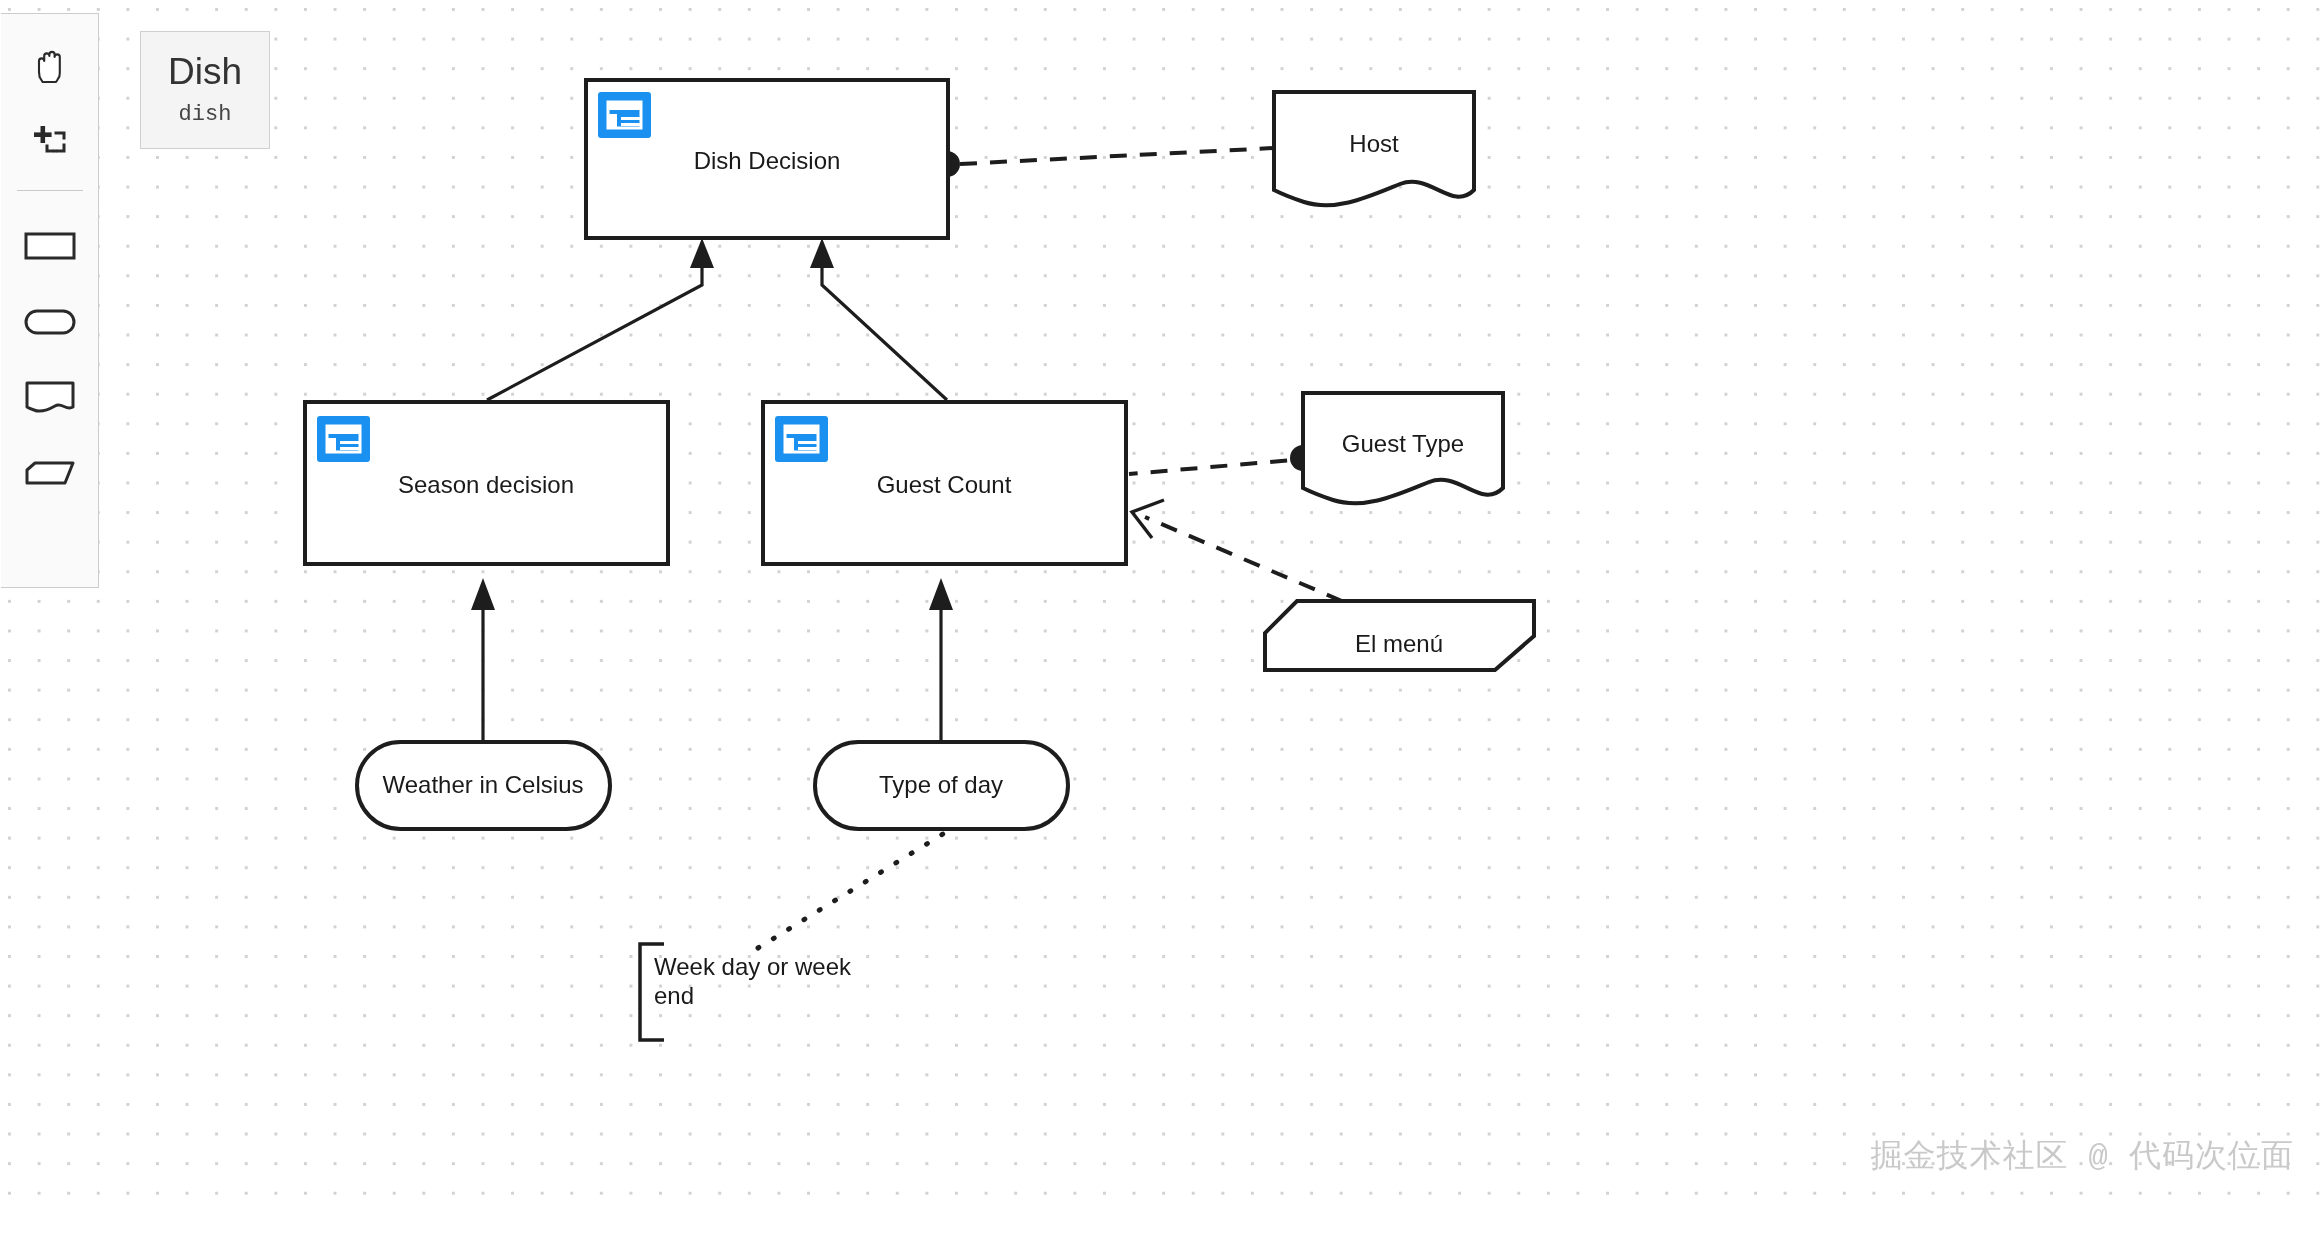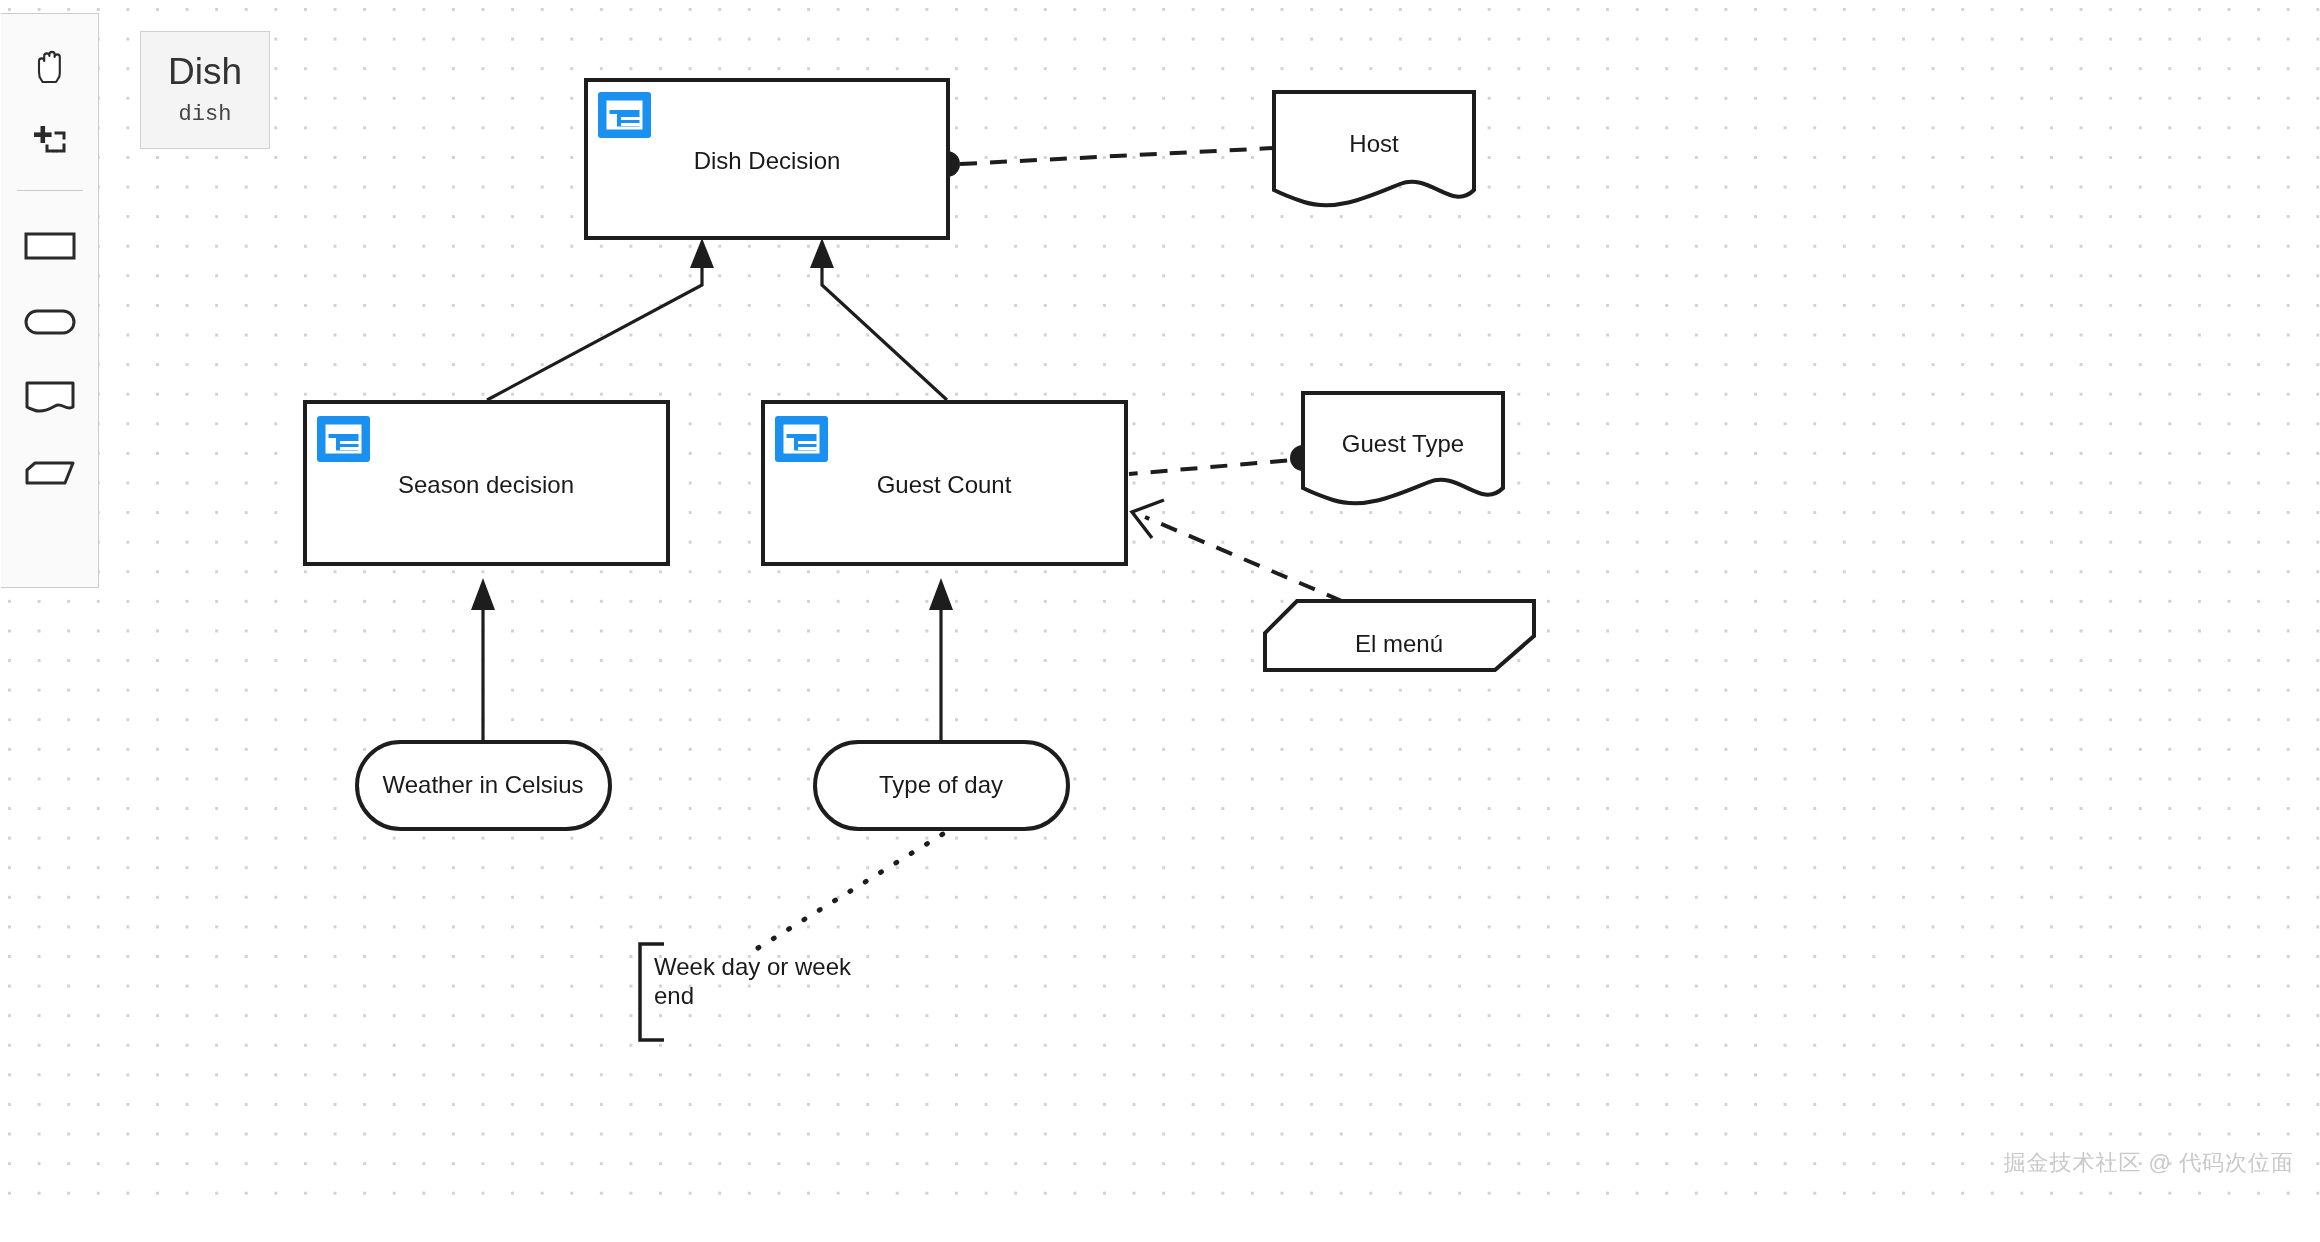--- a/index.html
+++ b/index.html
@@ -136,22 +136,22 @@
   
   .dt-badge-bg { fill: #1a91f0; }
   .dt-badge-fg { fill: none; stroke: #ffffff; stroke-width: 3; }
   .dt-badge-solid { fill: #ffffff; }
 
   
   .watermark {
     position: absolute;
     right: 26px;
     bottom: 18px;
-    font-family: Liberation Sans, sans-serif;
-    font-size: 22px;
+    font-family: Liberation Mono, monospace;
+    font-size: 32px;
     color: #c9c9c9;
     letter-spacing: 1px;
     white-space: nowrap;
     z-index: 30;
     user-select: none;
   }
 </style>
 </head>
 <body>
 

